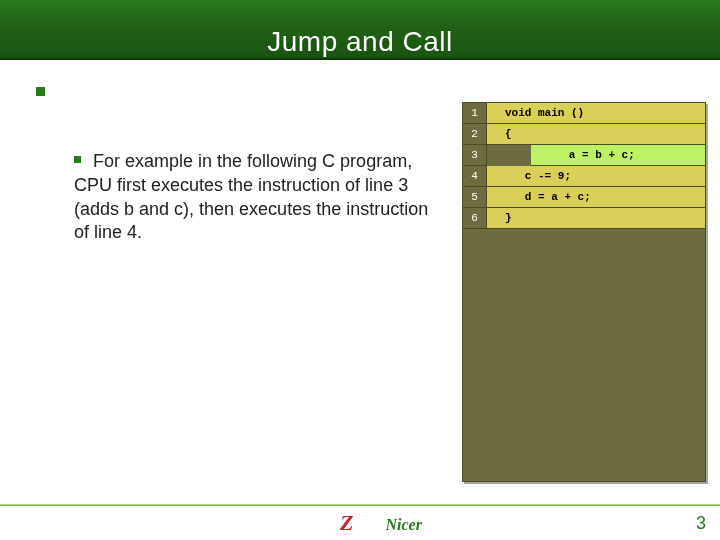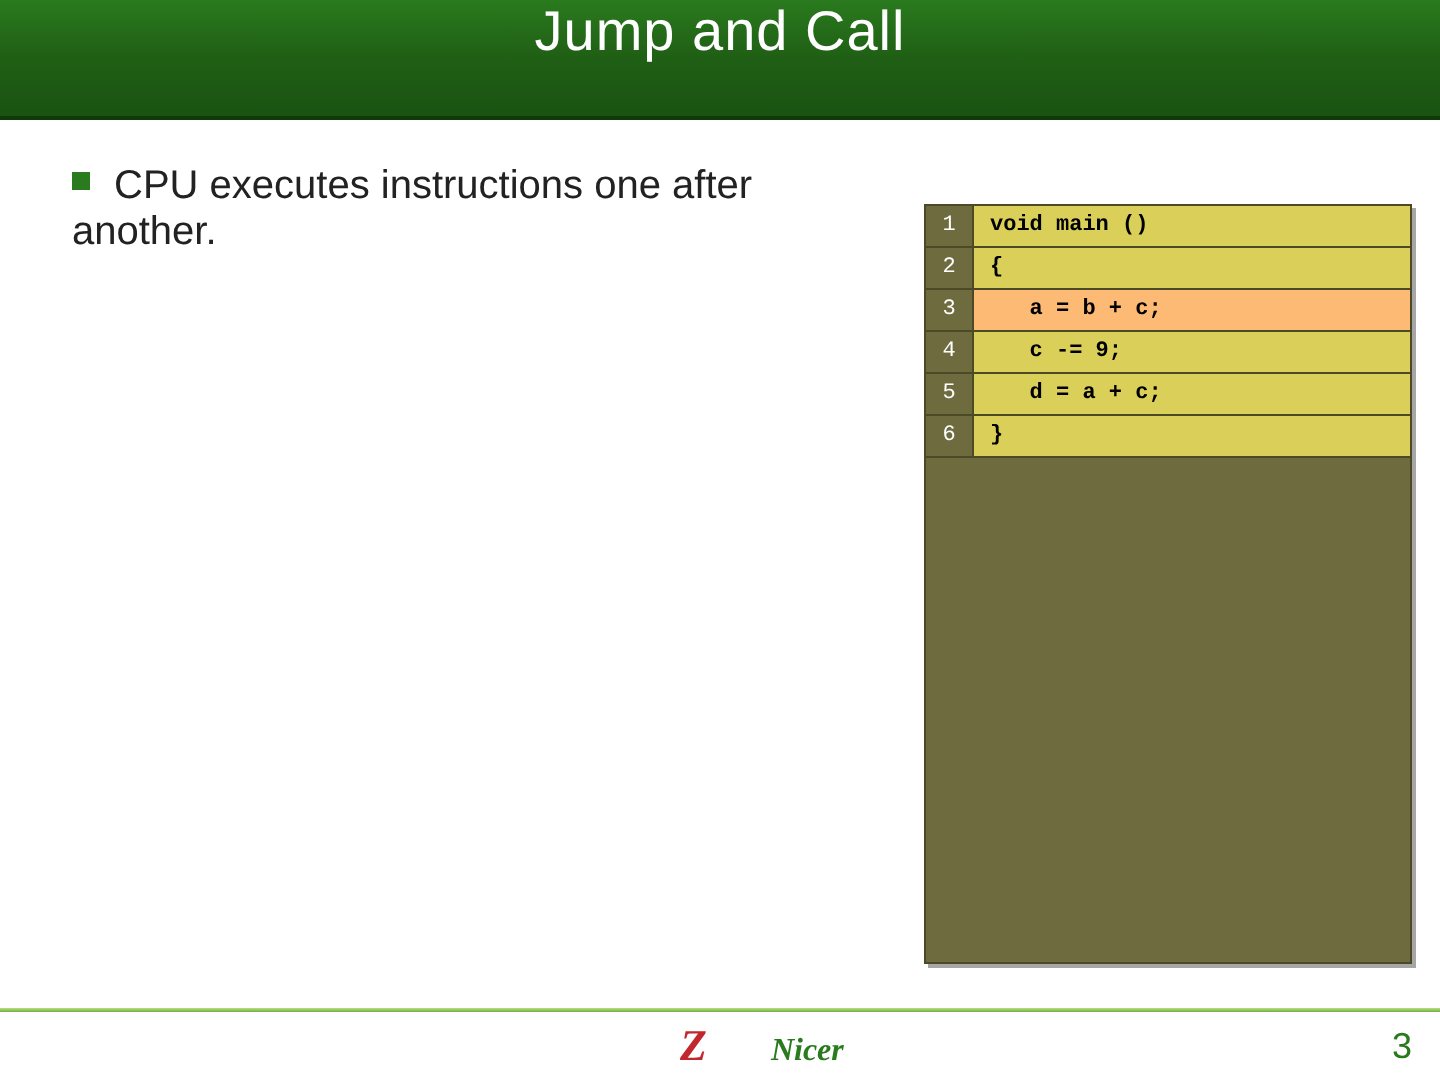--- a/index.html
+++ b/index.html
@@ -4,21 +4,21 @@
 <style>
   * { box-sizing: border-box; margin: 0; padding: 0; }
   html, body { width: 720px; height: 540px; overflow: hidden; font-family: Verdana, Arial, sans-serif; }
   .slide {
     width: 720px; height: 540px; position: relative; background: #ffffff;
   }
   .titlebar {
     height: 60px;
     background: linear-gradient(to bottom, #2a7a1e 0%, #206015 48%, #1a5312 100%);
     border-bottom: 2px solid #0d3a08;
-    display: flex; align-items: flex-start; justify-content: center;
+    display: flex; align-items: flex-end; justify-content: center;
   }
   .titlebar h1 {
     color: #ffffff; font-weight: 400; font-size: 28px; letter-spacing: 0.5px;
   }
   .content {
     position: absolute; top: 70px; left: 0; width: 720px; height: 430px;
   }
   .bullet-l1 {
     position: absolute; left: 36px; top: 12px; width: 400px;
     font-size: 20px; color: #222;
@@ -42,26 +42,26 @@
   .code-row {
     display: flex; align-items: stretch;
     font-family: "Courier New", monospace; font-size: 11px;
   }
   .ln {
     width: 24px; flex-shrink: 0; text-align: center; color: #fff;
     padding: 4px 0;
     border-right: 1px solid #4b4926;
   }
   .code {
-    flex: 1; padding: 4px 8px; white-space: pre; font-weight: bold; color: #000;
+    flex: 1; padding: 4px 18px; white-space: pre; font-weight: bold; color: #000;
     border-bottom: 1px solid #4b4926;
     background: #d9cf59;
   }
   .ln { border-bottom: 1px solid #4b4926; }
-  .hl .code { background: #fdba74; }
+  .hl .code { background: #bef264; margin-left: 44px; }
   .footer {
     position: absolute; bottom: 0; left: 0; width: 720px; height: 34px;
     background: #ffffff;
   }
   .footer-line {
     position: absolute; bottom: 32px; left: 0; width: 720px; height: 4px;
     background: linear-gradient(to bottom, #b7e07a, #2a7a1e);
   }
   .logo {
     position: absolute; bottom: 4px; left: 340px; display: flex; align-items: baseline;
@@ -78,23 +78,26 @@
 
 <div class="slide">
 
   <div class="titlebar">
     <h1>Jump and Call</h1>
   </div>
 
   <div class="content">
 
     <div class="bullet-l1">
-      <span class="sq"></span><span>CPU executes instructions one after another.</span>
+      <span class="sq"></span>
     </div>
 
+    <div class="bullet-l2">
+      <span class="sq"></span><span>For example in the following C program, CPU first executes the instruction of line 3 (adds b and c), then  executes the instruction of line 4.</span>
+    </div>
 
     <div class="code-box">
       <div class="code-row">
         <div class="ln">1</div>
         <div class="code">void main ()</div>
       </div>
       <div class="code-row">
         <div class="ln">2</div>
         <div class="code">{</div>
       </div>

